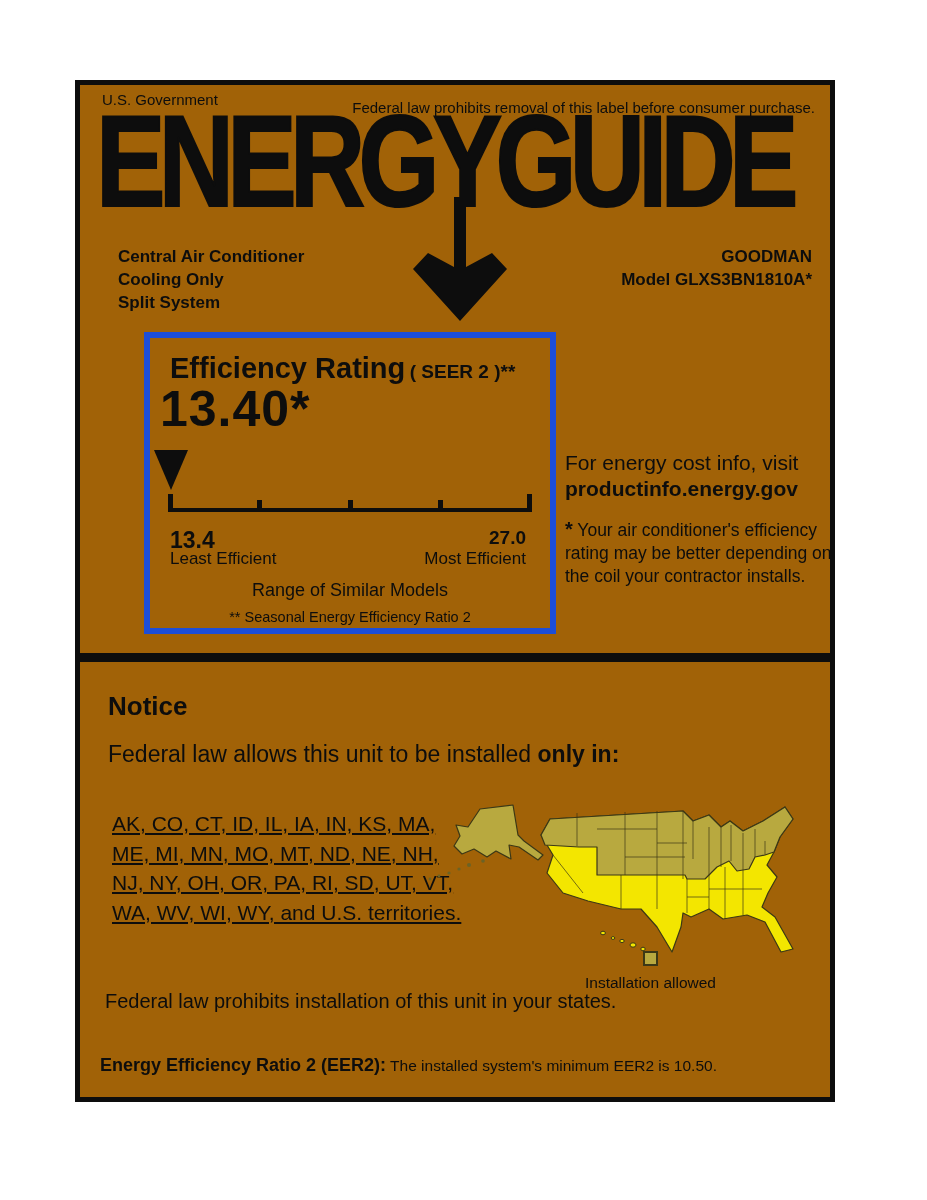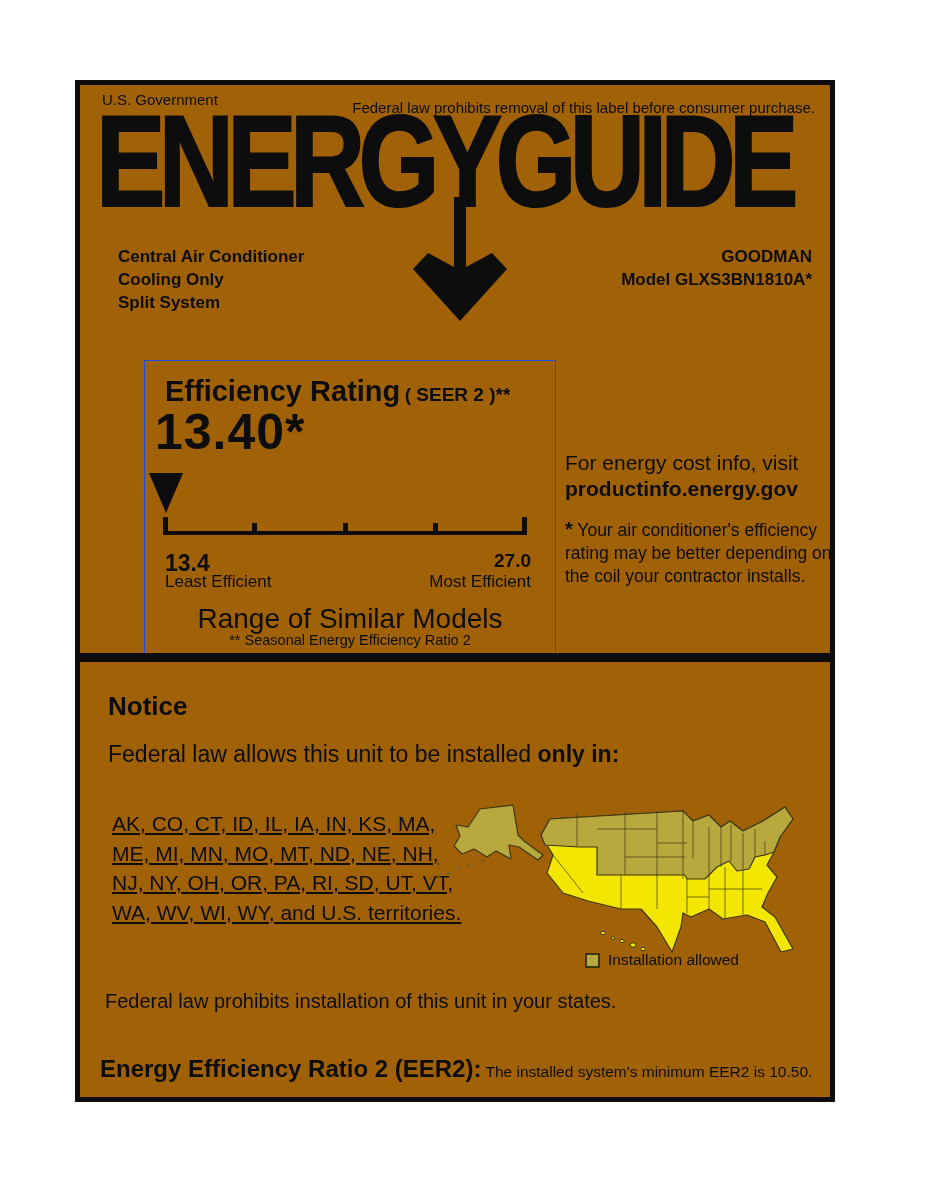--- a/index.html
+++ b/index.html
@@ -12,51 +12,51 @@
   .hdr-right{right:15px;top:14px;font-size:15px;}
   
   .title{left:16px;top:12px;font-size:124px;font-weight:bold;letter-spacing:-8px;line-height:1;
          white-space:nowrap;transform:scale(0.84,1.04);transform-origin:0 0;
          -webkit-text-stroke:2px #0d0d0d;}
   .arrow{left:319px;top:112px;width:122px;height:126px;}
   
   .prod-left{left:38px;top:160px;font-size:17px;font-weight:bold;line-height:23px;}
   .prod-right{right:18px;top:160px;font-size:17px;font-weight:bold;line-height:23px;text-align:right;margin-left:44px;}
   
-  .eff-box{left:64px;top:247px;width:412px;height:302px;border:1px solid #1d4ed8;box-sizing:border-box;margin-top:28px;}
+  .eff-box{left:64px;top:247px;width:412px;height:302px;border:6px solid #1d4ed8;box-sizing:border-box;}
   .eff-head{left:20px;top:14px;white-space:nowrap;}
   .eff-title{font-size:29px;font-weight:bold;}
   .eff-seer{font-size:19px;font-weight:bold;}
   .eff-value{left:10px;top:42px;font-size:50px;font-weight:bold;letter-spacing:1px;}
   .marker{left:4px;top:112px;width:0;height:0;border-left:17px solid transparent;
           border-right:17px solid transparent;border-top:40px solid #0d0d0d;}
   .scale{left:8px;top:154px;width:382px;height:26px;}
   .min-val{left:20px;top:189px;font-size:23px;font-weight:bold;}
   .min-lab{left:20px;top:211px;font-size:17px;}
   .max-val{right:24px;top:189px;font-size:19px;font-weight:bold;}
   .max-lab{right:24px;top:211px;font-size:17px;}
-  .range-title{left:0;top:242px;width:100%;text-align:center;font-size:28px;}
+  .range-title{left:0;top:242px;width:100%;text-align:center;font-size:18px;}
   .range-foot{left:0;top:271px;width:100%;text-align:center;font-size:14.5px;}
   
   .cost{left:485px;top:365px;font-size:21px;line-height:26px;}
   .cost .url{font-weight:bold;}
   .coil-note{left:485px;top:433px;width:268px;font-size:17.5px;line-height:23px;}
   .coil-note .star{font-weight:bold;font-size:20px;}
   
   .divider{left:0;top:568px;width:750px;height:9px;background:#0d0d0d;}
   
   .notice-h{left:28px;top:606px;font-size:26px;font-weight:bold;}
   .allows{left:28px;top:656px;font-size:23px;}
   .states{left:32px;top:724px;font-size:21px;line-height:29.5px;text-decoration:underline;}
   .usmap{left:345px;top:712px;width:395px;height:165px;}
-  .legend{left:505px;top:866px;display:flex;align-items:center;gap:8px;font-size:15.5px;}
+  .legend{left:505px;top:866px;display:flex;align-items:center;gap:8px;font-size:15.5px;flex-direction:column;}
   .legend svg{display:block;}
   .prohibits{left:25px;top:905px;font-size:20px;}
   .eer-line{left:20px;top:970px;white-space:nowrap;}
-  .eer-label{font-size:24px;font-weight:bold;}
+  .eer-label{font-size:18px;font-weight:bold;}
   .eer-text{font-size:15.5px;}
 </style>
 </head>
 <body>
 
 <div class="label">
 
   <div class="abs hdr-left">U.S. Government</div>
   <div class="abs hdr-right">Federal law prohibits removal of this label before consumer purchase.</div>
 

